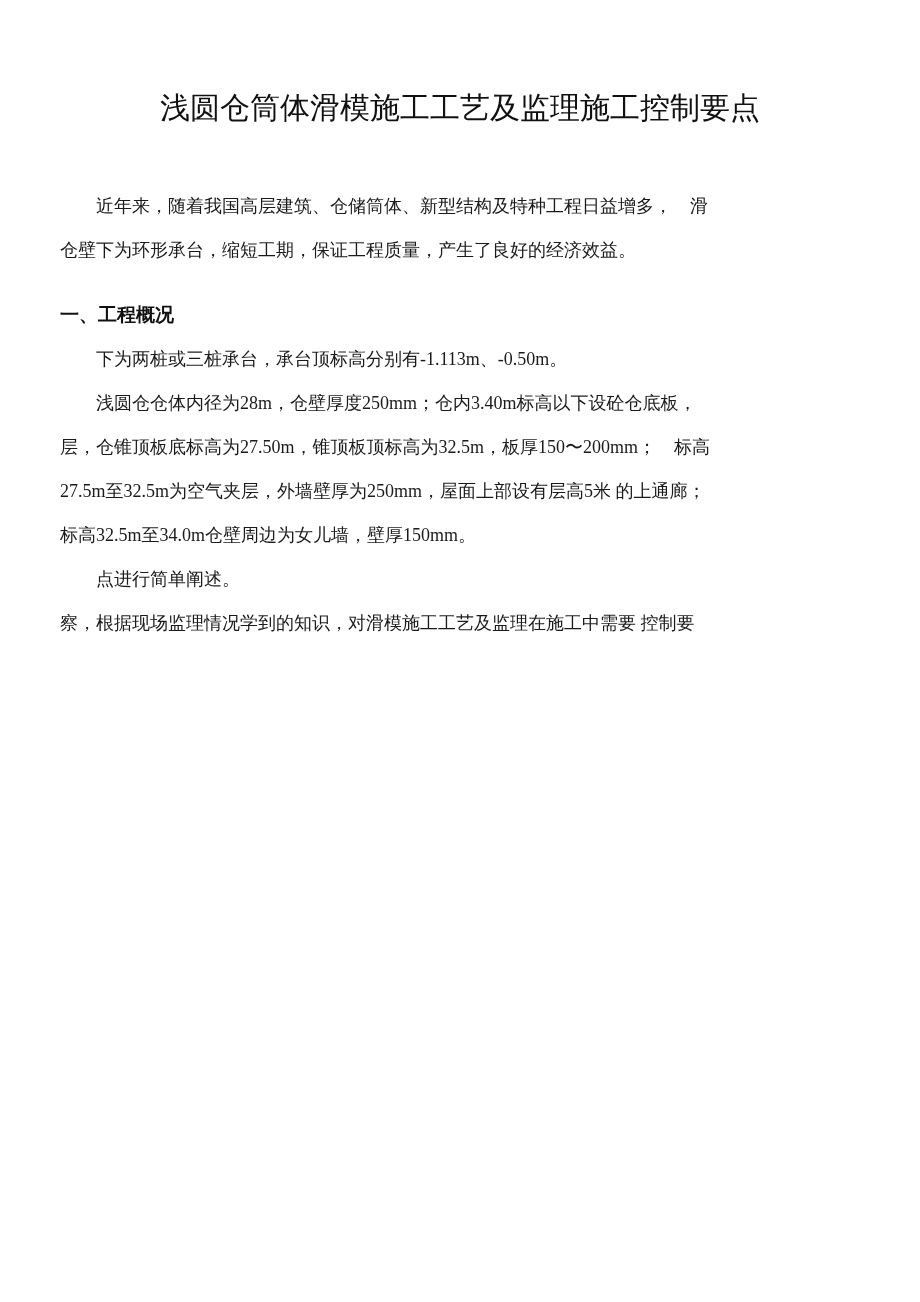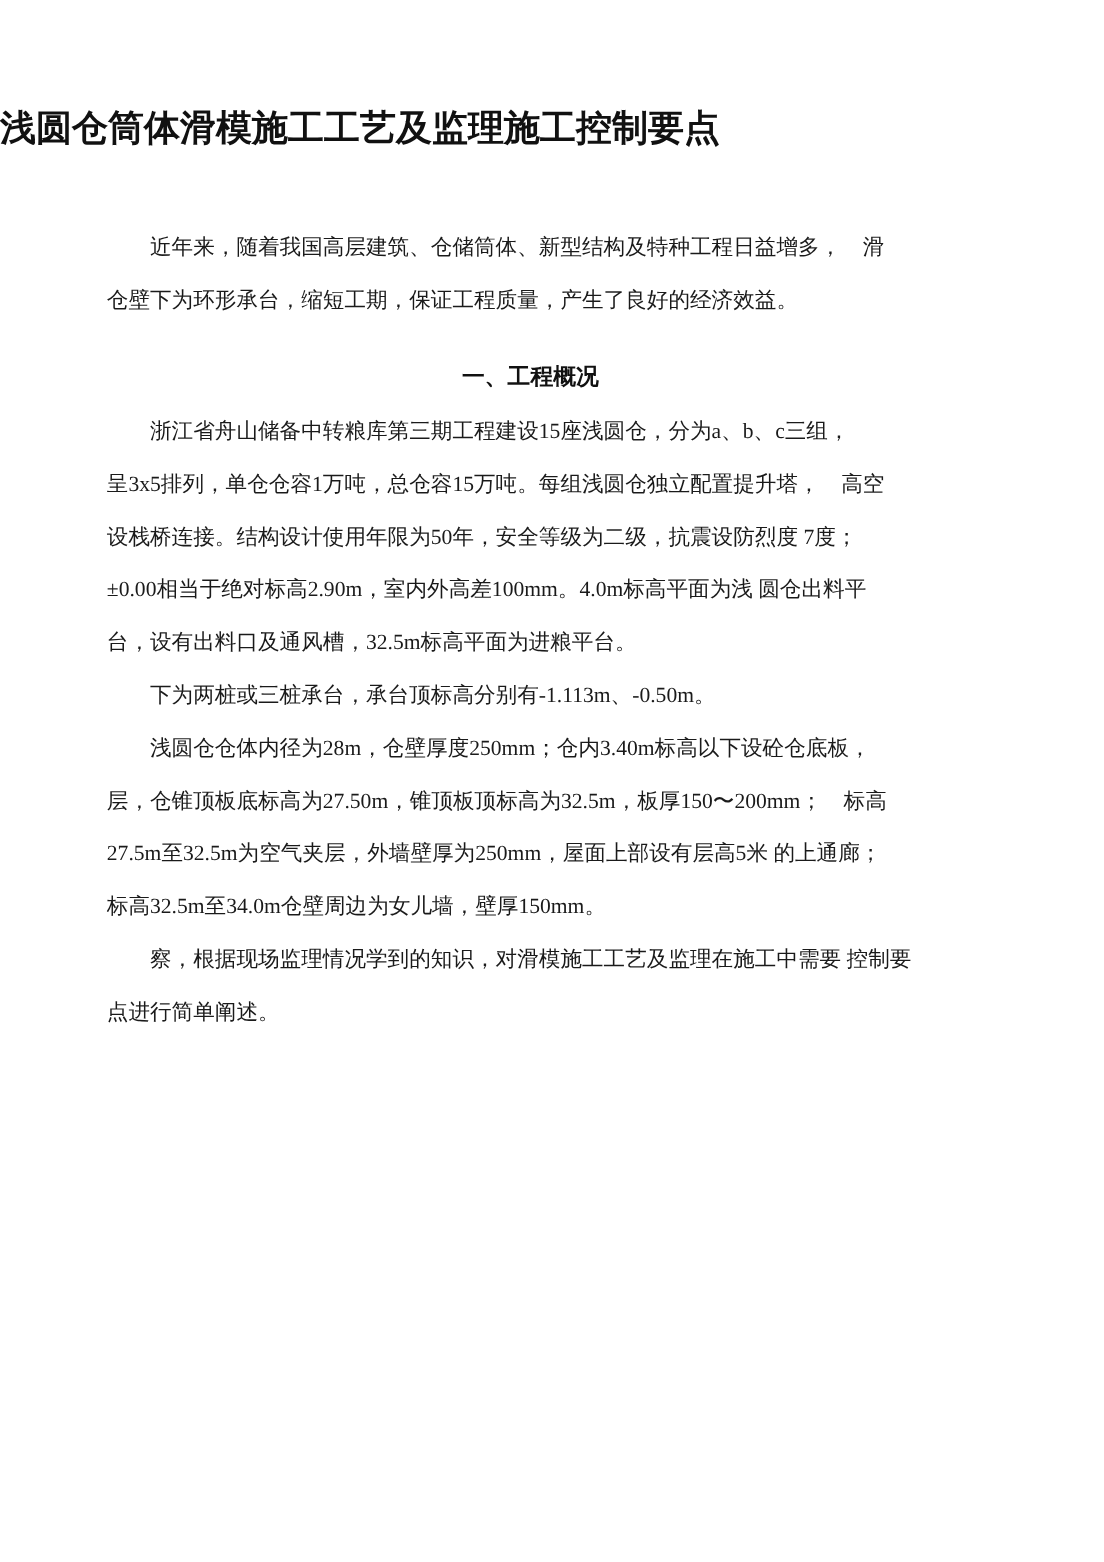--- a/index.html
+++ b/index.html
@@ -11,86 +11,79 @@
     position: relative;
     width: 920px;
     height: 1302px;
     background: #ffffff;
     overflow: hidden;
     font-family: "Liberation Serif", "DejaVu Serif", serif;
     color: #1a1a1a;
   }
   .doc-title {
     margin-top: 85px;
+    text-align: center;
     font-size: 30px;
-    font-weight: bold;
+    font-weight: normal;
     line-height: 46px;
     color: #111111;
     letter-spacing: 0px;
   }
   .body-area {
     margin-top: 53px;
-    padding-left: 89px;
+    padding-left: 60px;
     padding-right: 125px;
   }
   .line {
     font-size: 18px;
     line-height: 44px;
     height: 44px;
     white-space: pre-wrap;
     overflow: hidden;
   }
   .para .line:first-child {
     text-indent: 2em;
   }
   .section-heading {
     margin-top: 21px;
     font-size: 19px;
     font-weight: bold;
     line-height: 44px;
     height: 44px;
     color: #111111;
-    text-align: center;
   }
 </style>
 </head>
 <body>
 
 <div class="page">
 
   <div class="doc-title">浅圆仓筒体滑模施工工艺及监理施工控制要点</div>
 
   <div class="body-area">
 
     <div class="para">
         <div class="line">近年来，随着我国高层建筑、仓储筒体、新型结构及特种工程日益增多，　滑</div>
         <div class="line">仓壁下为环形承台，缩短工期，保证工程质量，产生了良好的经济效益。</div>
       </div>
 
     <div class="section-heading">一、工程概况</div>
 
-    <div class="para">
-        <div class="line">浙江省舟山储备中转粮库第三期工程建设15座浅圆仓，分为a、b、c三组，</div>
-        <div class="line">呈3x5排列，单仓仓容1万吨，总仓容15万吨。每组浅圆仓独立配置提升塔，　高空</div>
-        <div class="line">设栈桥连接。结构设计使用年限为50年，安全等级为二级，抗震设防烈度 7度；</div>
-        <div class="line">±0.00相当于绝对标高2.90m，室内外高差100mm。4.0m标高平面为浅 圆仓出料平</div>
-        <div class="line">台，设有出料口及通风槽，32.5m标高平面为进粮平台。</div>
-      </div>
 
     <div class="para">
         <div class="line">下为两桩或三桩承台，承台顶标高分别有-1.113m、-0.50m。</div>
       </div>
 
     <div class="para">
         <div class="line">浅圆仓仓体内径为28m，仓壁厚度250mm；仓内3.40m标高以下设砼仓底板，</div>
         <div class="line">层，仓锥顶板底标高为27.50m，锥顶板顶标高为32.5m，板厚150〜200mm；　标高</div>
         <div class="line">27.5m至32.5m为空气夹层，外墙壁厚为250mm，屋面上部设有层高5米 的上通廊；</div>
         <div class="line">标高32.5m至34.0m仓壁周边为女儿墙，壁厚150mm。</div>
       </div>
 
     <div class="para">
+        <div class="line">点进行简单阐述。</div>
         <div class="line">察，根据现场监理情况学到的知识，对滑模施工工艺及监理在施工中需要 控制要</div>
-        <div class="line">点进行简单阐述。</div>
       </div>
 
   </div>
 
 </div>
 
 </body></html>

